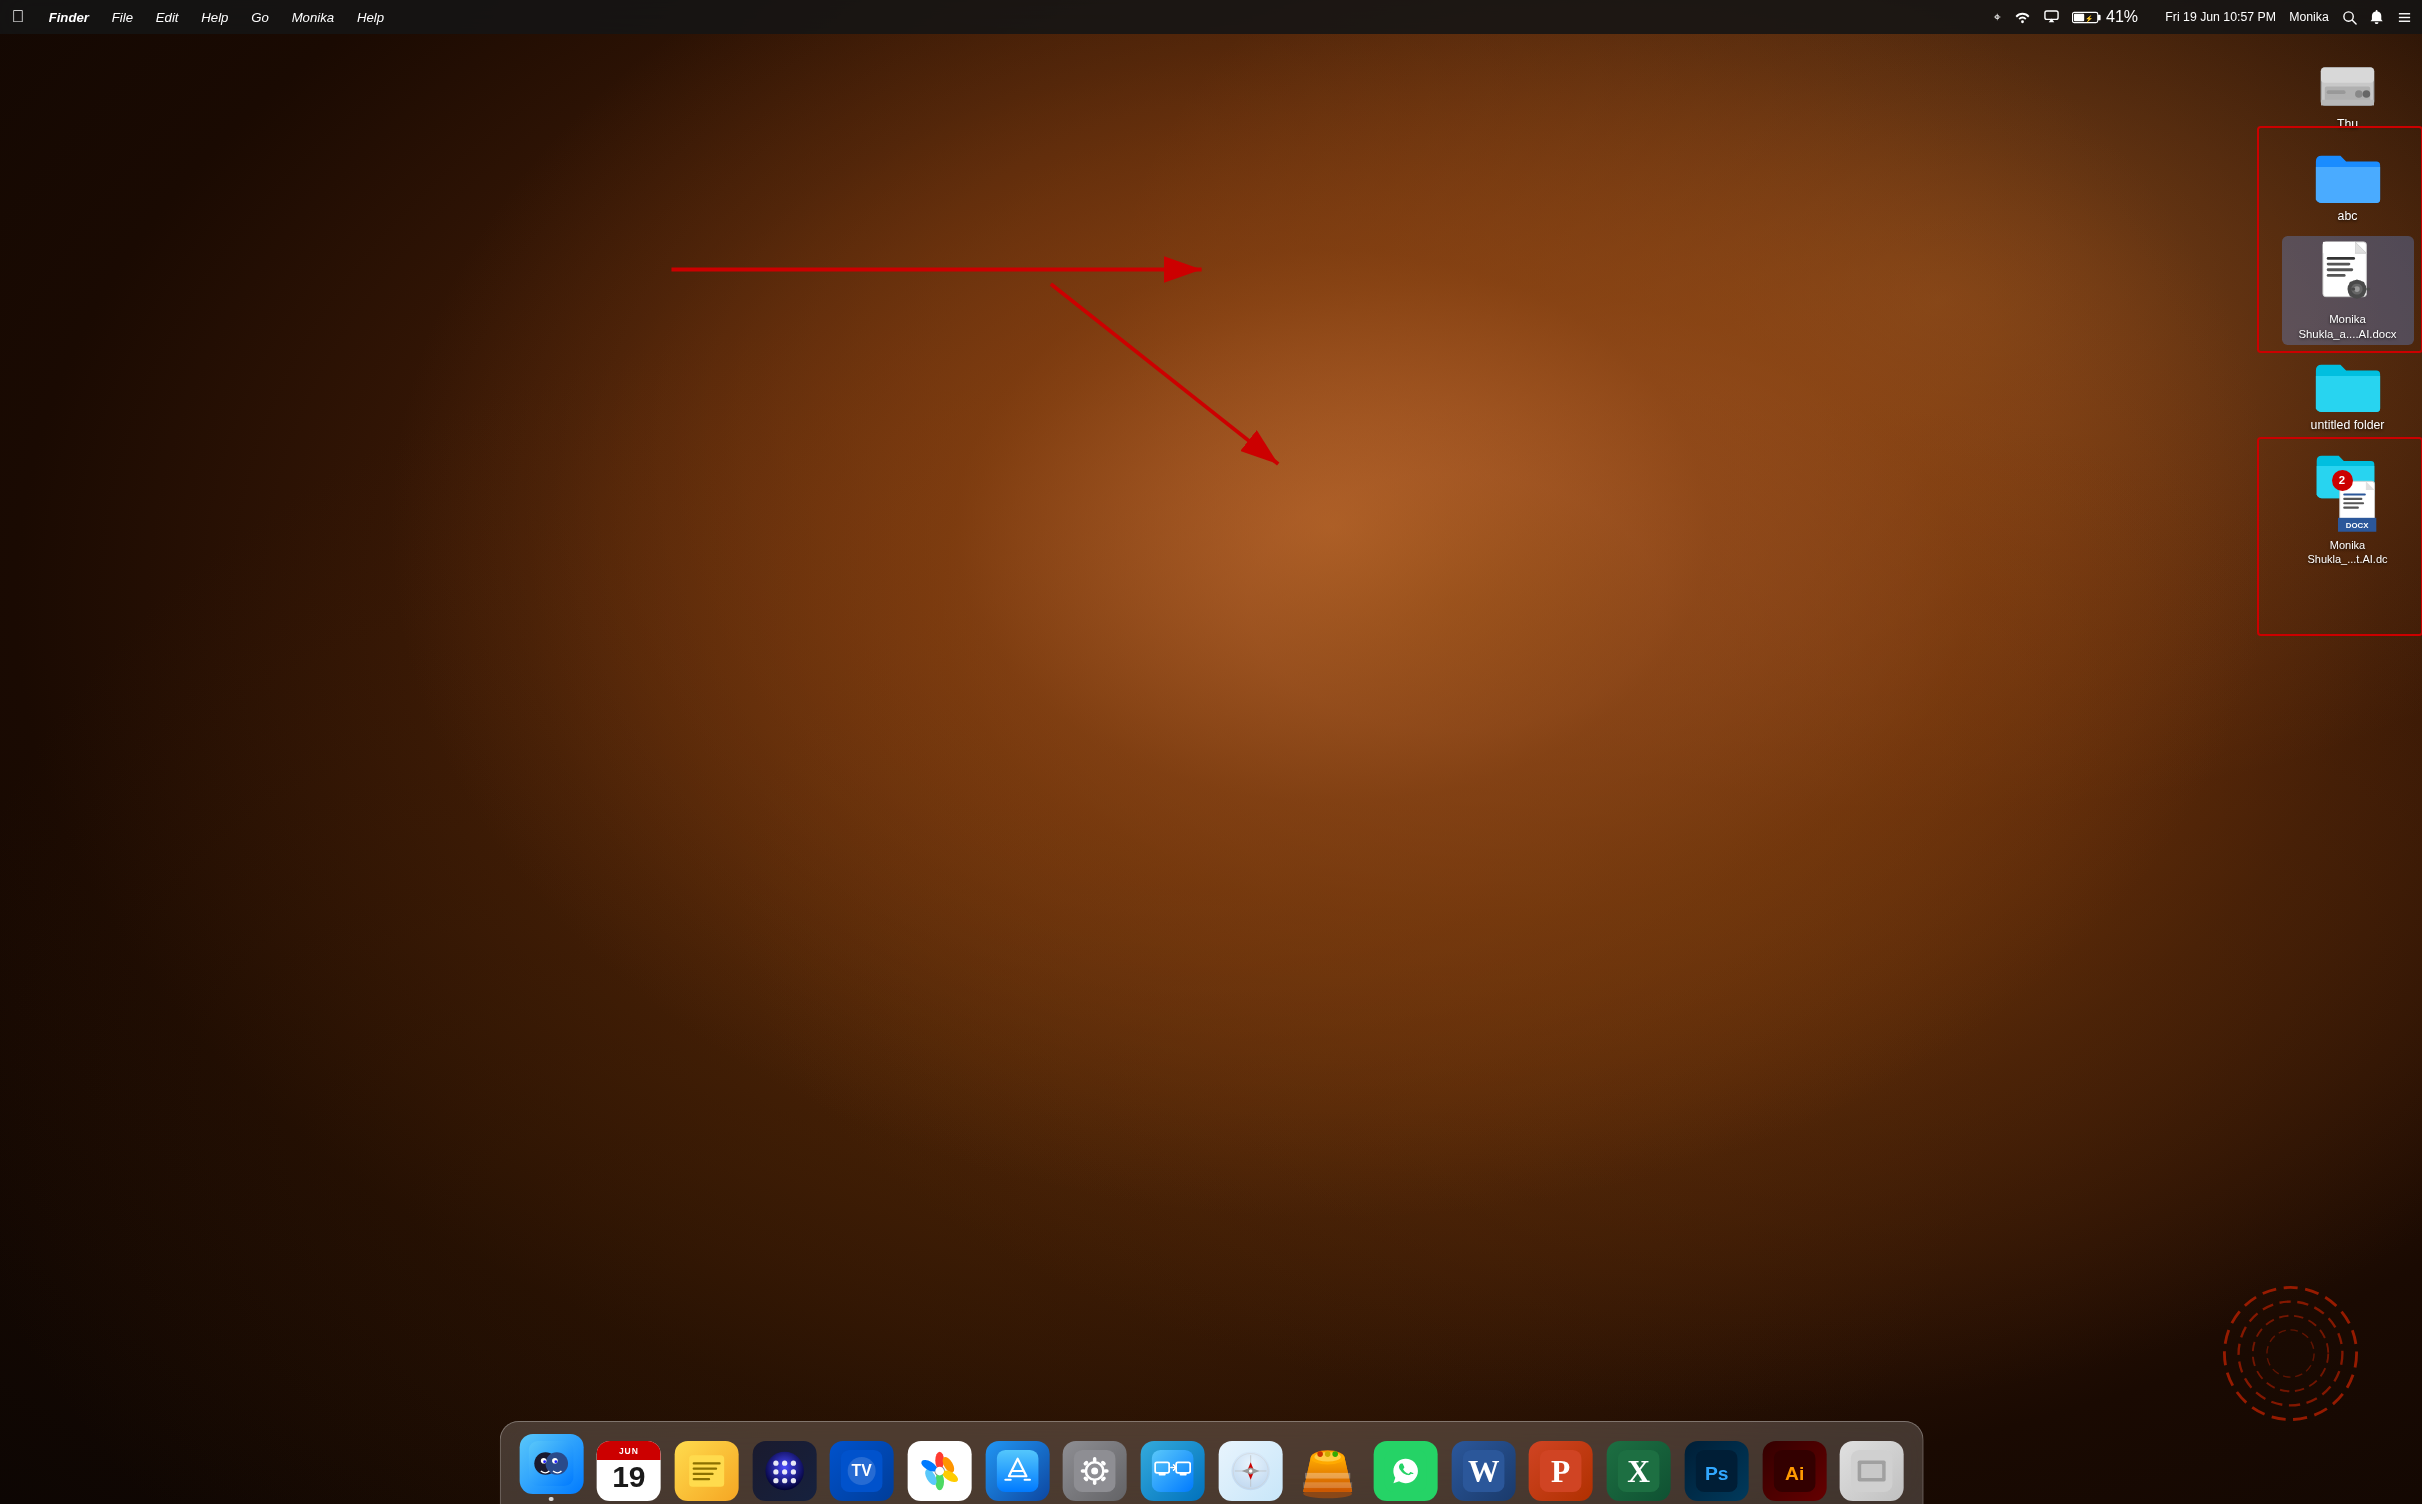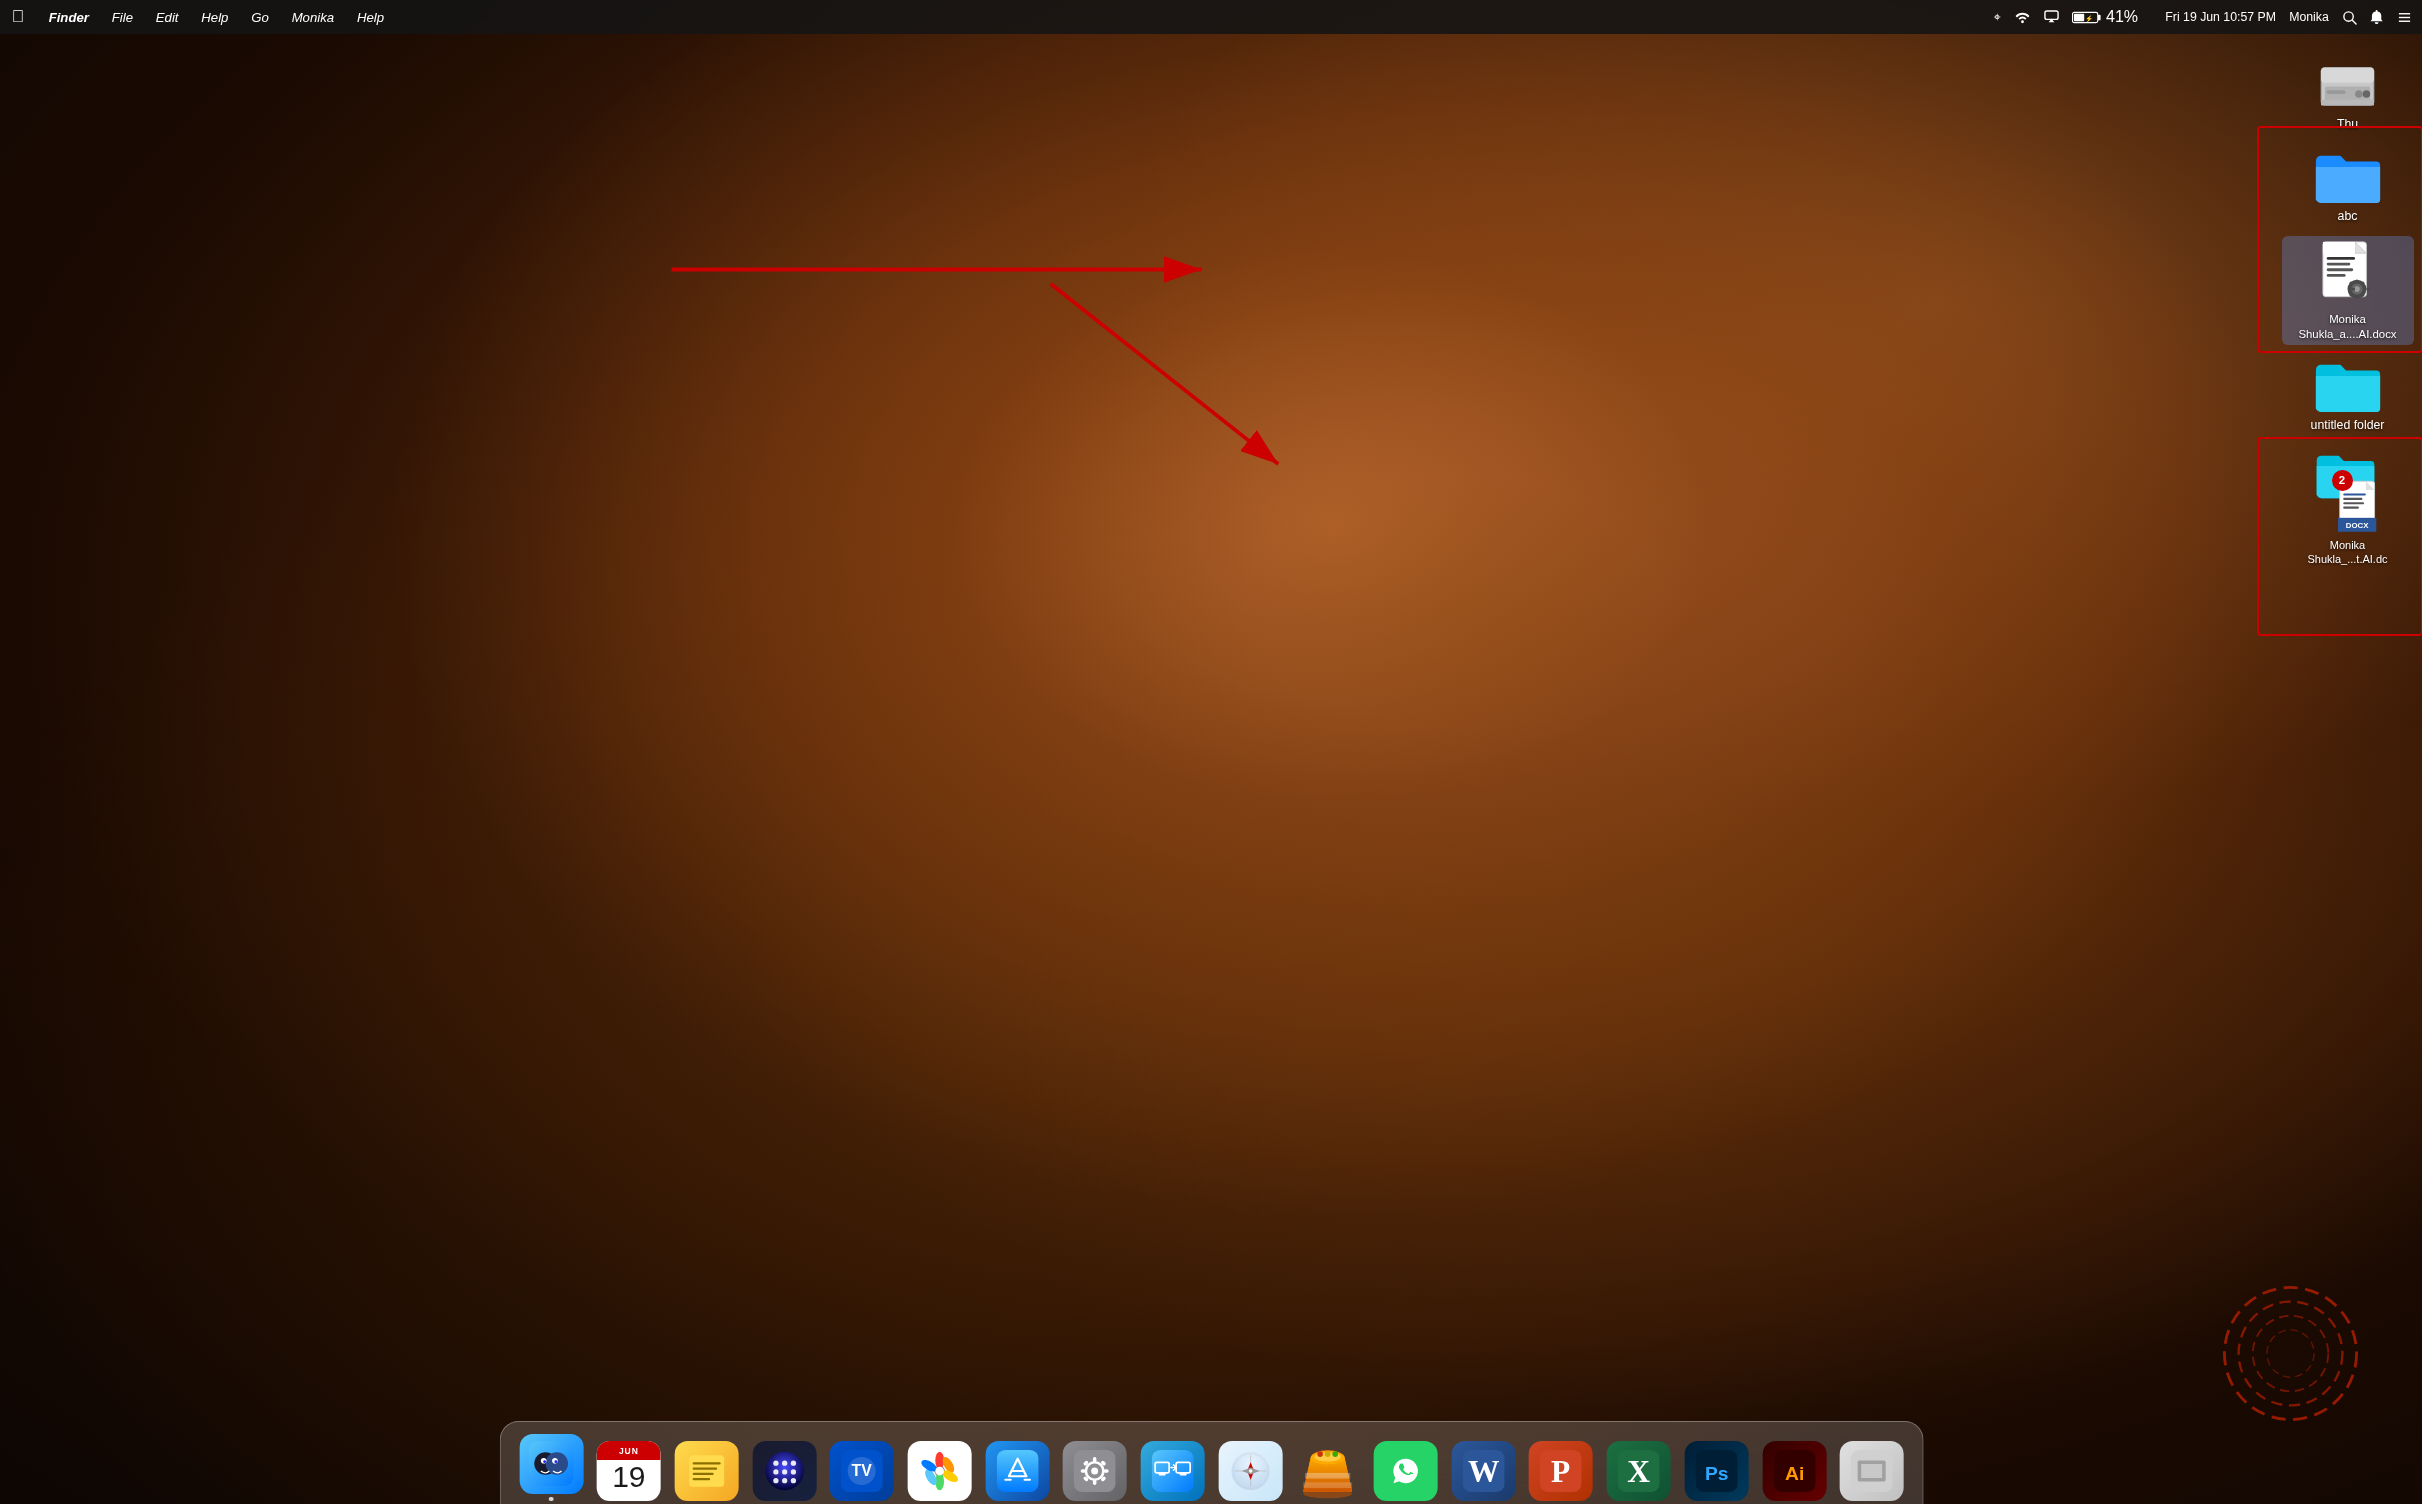--- a/index.html
+++ b/index.html
@@ -454,21 +454,21 @@
           <path d="M13 32 Q18 36 22 32" stroke="white" stroke-width="1.5" fill="none"></path>
           <path d="M26 32 Q31 36 35 32" stroke="white" stroke-width="1.5" fill="none"></path>
         </svg>
       </div>
       <div class="dock-dot"></div>
     </div>
 
     <div class="dock-item">
       <div class="dock-icon" style="background:white; border-radius:13.2px; overflow:hidden; flex-direction:column; justify-content:flex-start;">
         <div style="background:#cc0000; width:100%; height:19px; display:flex; align-items:center; justify-content:center; font-size:8.5px; color:white; font-weight:600; letter-spacing:0.9px;">JUN</div>
-        <div style="font-size:30px; font-weight:400; color:#1a1a1a; line-height:1.1;">19</div>
+        <div style="font-size:30px; font-weight:700; color:#1a1a1a; line-height:1.1;">19</div>
       </div>
     </div>
 
     <div class="dock-item">
       <div class="dock-icon notes-icon">
         <svg viewBox="0 0 48 48" width="42" height="42">
           <rect x="4" y="6" width="40" height="36" rx="4" fill="#FFDB4D"></rect>
           <rect x="8" y="14" width="32" height="2.5" rx="1.2" fill="#8B7000"></rect>
           <rect x="8" y="20" width="28" height="2.5" rx="1.2" fill="#8B7000"></rect>
           <rect x="8" y="26" width="24" height="2.5" rx="1.2" fill="#8B7000"></rect>

